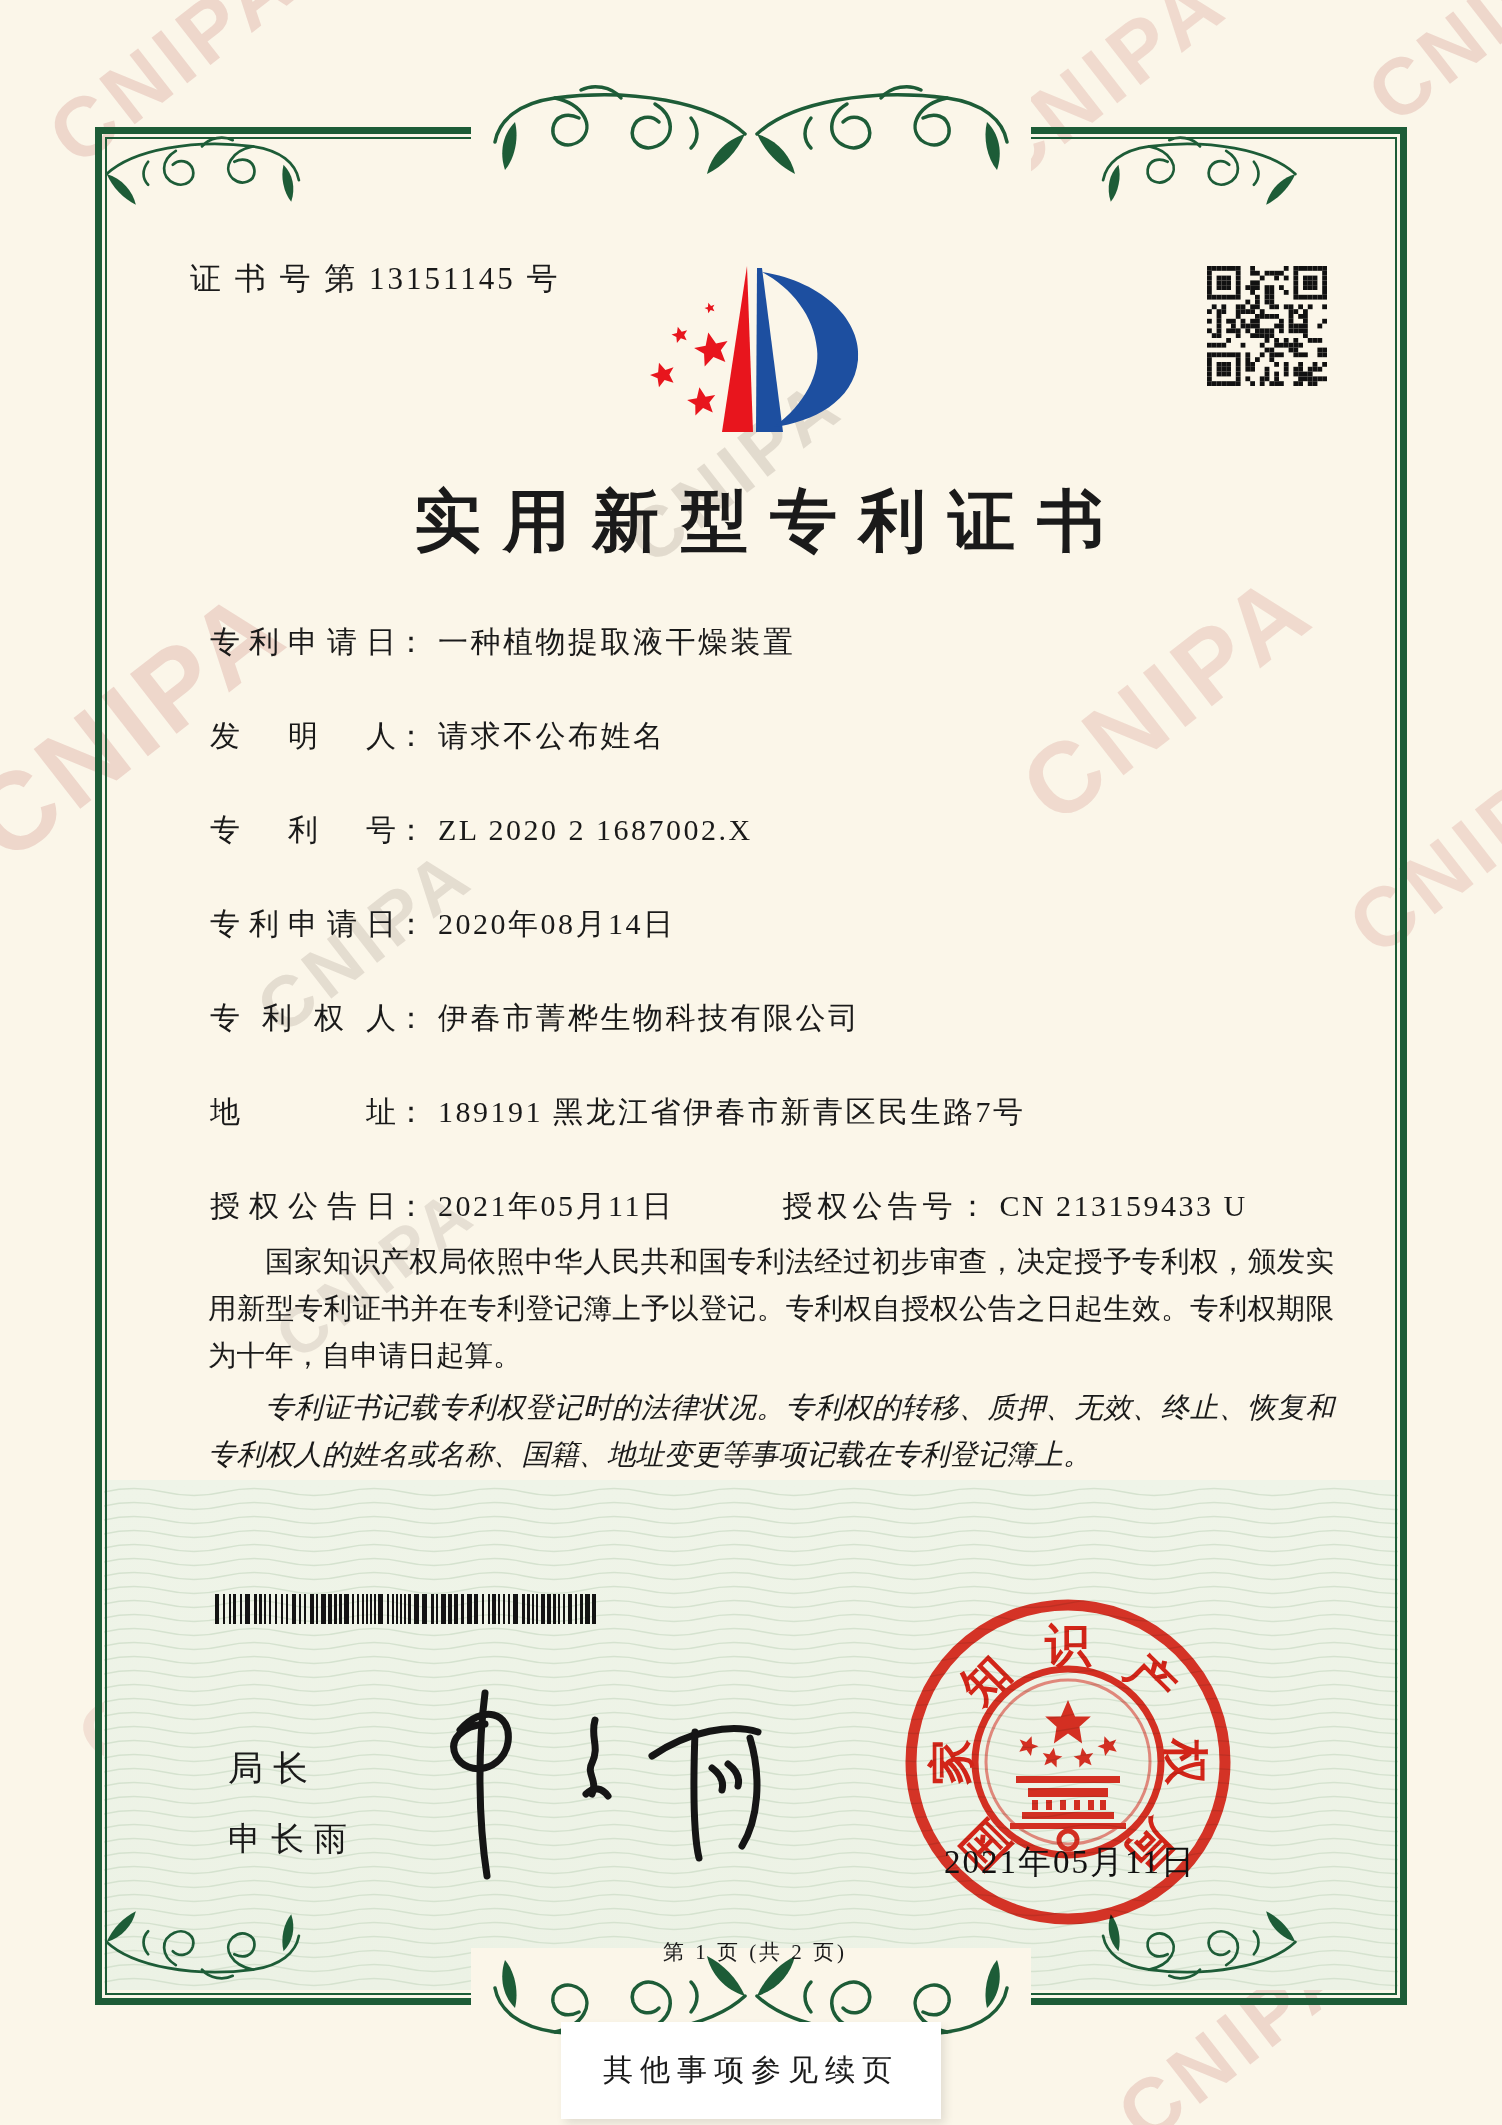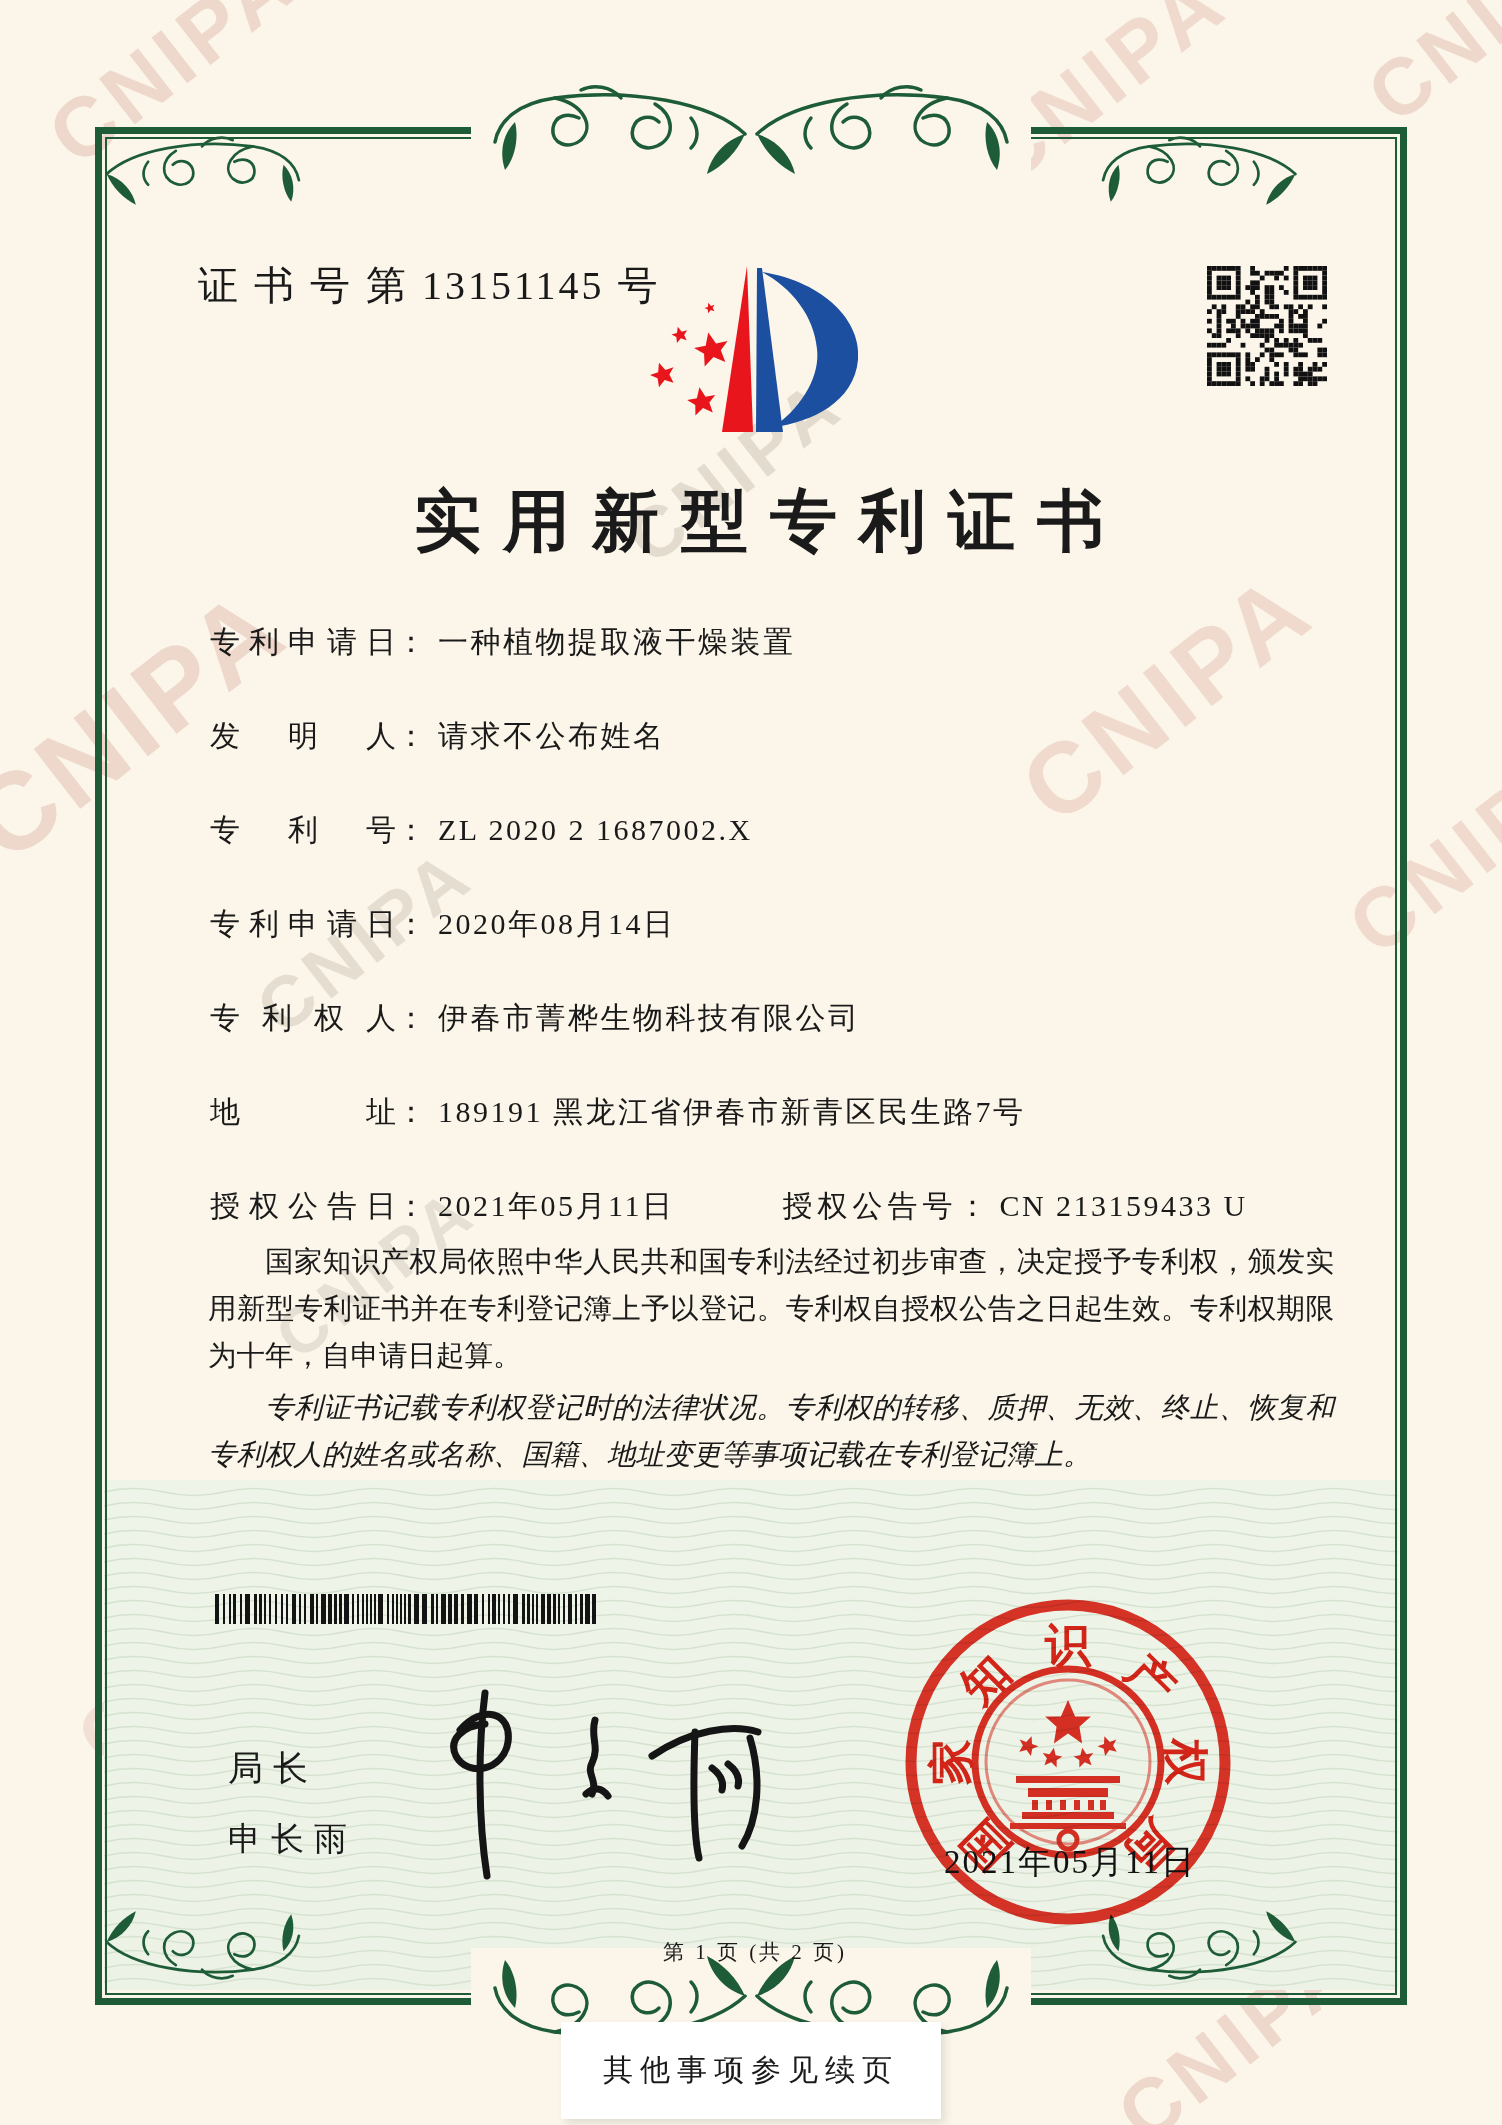--- a/index.html
+++ b/index.html
@@ -16,21 +16,21 @@
   .frame::after{content:"";position:absolute;inset:3px;border:2px solid #1d5c37;}
 
   .orn-center{position:absolute;left:50%;transform:translateX(-50%);width:560px;height:104px;
               background:#fbf6e9;display:flex;justify-content:center;align-items:flex-end;z-index:3;}
   .orn-center.bottom{align-items:flex-start;}
   .orn-center .left{transform:scaleX(-1);}
   .orn-center.bottom .left{transform:scale(-1,-1);}
   .orn-center.bottom .right{transform:scaleY(-1);}
   .corner{position:absolute;z-index:3;}
 
-  .cert-no{position:absolute;left:198px;top:258px;font-size:40px;letter-spacing:3px;z-index:4;}
+  .cert-no{position:absolute;left:190px;top:258px;font-size:31px;letter-spacing:3px;z-index:4;}
   .logo{position:absolute;left:640px;top:252px;z-index:4;}
   .qr{position:absolute;left:1207px;top:266px;z-index:4;}
   .title{position:absolute;left:0;width:100%;top:468px;margin:8px;text-align:center;
          font-size:67px;font-weight:bold;letter-spacing:22px;text-indent:22px;z-index:4;}
 
   .fields{position:absolute;left:210px;top:622px;width:1140px;z-index:4;}
   .frow{position:absolute;left:0;white-space:nowrap;font-size:30px;height:42px;}
   .flabel{display:inline-block;width:186px;text-align:justify;text-align-last:justify;vertical-align:bottom;}
   .fcolon{display:inline-block;margin-right:12px;}
   .fvalue{letter-spacing:2.5px;}

